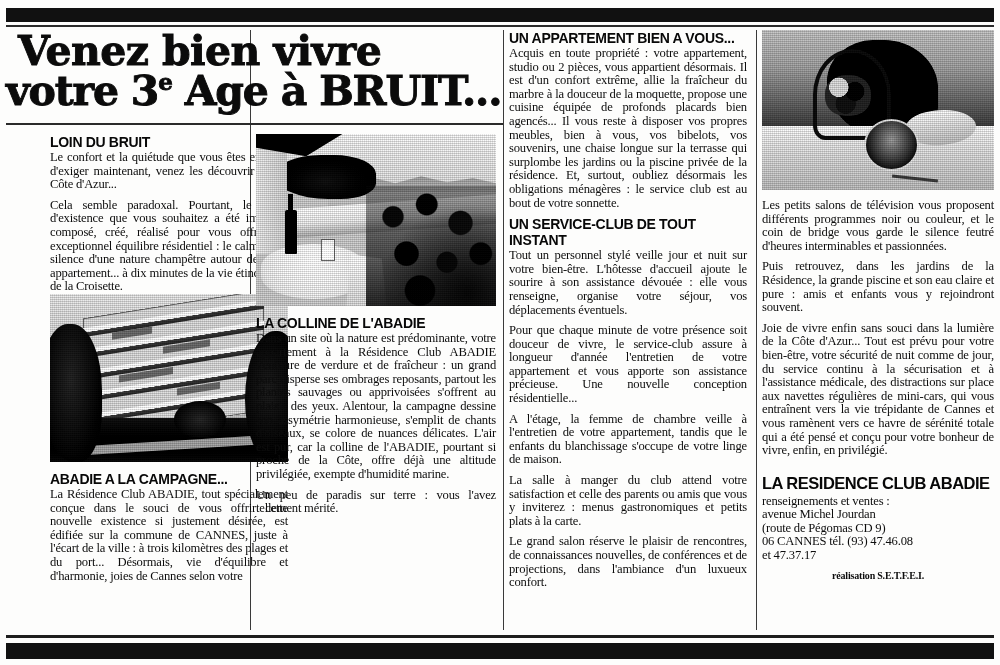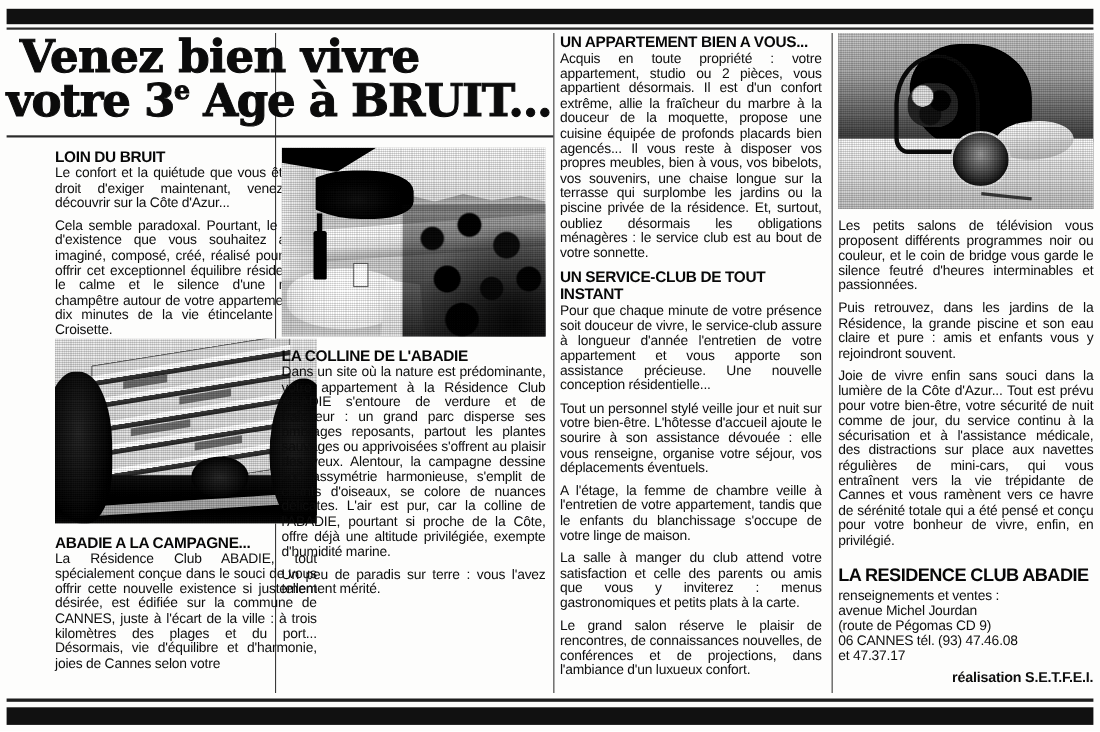--- a/index.html
+++ b/index.html
@@ -111,20 +111,21 @@
     line-height: 13.6px;
     color: #0d0d0d;
     text-align: justify;
     letter-spacing: -0.18px;
     word-spacing: -0.1px;
   }
   .tcol p {
     margin: 0 0 7px 0;
     font-stretch: condensed;
     transform-origin: left top;
+    font-family: Liberation Serif, serif;
   }
   .tcol p:last-child { margin-bottom: 0; }
 
   h2.sec {
     margin: 0 0 1px 0;
     font-size: 14px;
     line-height: 16px;
     font-weight: 700;
     letter-spacing: -0.3px;
     color: #080808;
@@ -429,22 +430,22 @@
       </div>
     </div>
 
     <div class="col" id="col3">
       <div class="tcol">
         <h2 class="sec">UN APPARTEMENT BIEN A VOUS...</h2>
         <p>Acquis en toute propriété : votre appartement, studio ou 2 pièces, vous appartient désormais. Il est d'un confort extrême, allie la fraîcheur du marbre à la douceur de la moquette, propose une cuisine équipée de profonds placards bien agencés... Il vous reste à disposer vos propres meubles, bien à vous, vos bibelots, vos souvenirs, une chaise longue sur la terrasse qui surplombe les jardins ou la piscine privée de la résidence. Et, surtout, oubliez désormais les obligations ménagères : le service club est au bout de votre sonnette.</p>
 
         <h2 class="sec tight">UN SERVICE-CLUB DE TOUT</h2>
         <h2 class="sec tight" style="margin-bottom:1px">INSTANT</h2>
+        <p>Tout un personnel stylé veille jour et nuit sur votre bien-être. L'hôtesse d'accueil ajoute le sourire à son assistance dévouée : elle vous renseigne, organise votre séjour, vos déplacements éventuels.</p>
         <p>Pour que chaque minute de votre présence soit douceur de vivre, le service-club assure à longueur d'année l'entretien de votre appartement et vous apporte son assistance précieuse. Une nouvelle conception résidentielle...</p>
-        <p>Tout un personnel stylé veille jour et nuit sur votre bien-être. L'hôtesse d'accueil ajoute le sourire à son assistance dévouée : elle vous renseigne, organise votre séjour, vos déplacements éventuels.</p>
         <p>A l'étage, la femme de chambre veille à l'entretien de votre appartement, tandis que le enfants du blanchissage s'occupe de votre linge de maison.</p>
         <p>La salle à manger du club attend votre satisfaction et celle des parents ou amis que vous y inviterez : menus gastronomiques et petits plats à la carte.</p>
         <p>Le grand salon réserve le plaisir de rencontres, de connaissances nouvelles, de conférences et de projections, dans l'ambiance d'un luxueux confort.</p>
       </div>
     </div>
 
     <div class="col" id="col4">
       <div class="photo" id="photo-table">
         <div class="bg3"></div>
         <div class="darkblob"></div>
@@ -468,21 +469,21 @@
 
       <div class="tcol" style="margin-top:16px">
         <h2 class="sec" style="font-size:16.5px;line-height:19px;letter-spacing:-0.5px;margin-bottom:2px">LA RESIDENCE CLUB ABADIE</h2>
         <p style="text-align:left;margin-bottom:0">
           <span>renseignements et ventes :</span><br>
           <span>avenue Michel Jourdan</span><br>
           <span>(route de Pégomas CD 9)</span><br>
           <span>06 CANNES tél. (93) 47.46.08</span><br>
           <span>et 47.37.17</span>
         </p>
-        <p style="text-align:right;font-weight:700;margin-top:6px;margin-bottom:0;font-size:13px">réalisation S.E.T.F.E.I.</p>
+        <p style="text-align:center;font-weight:700;margin-top:6px;margin-bottom:0;font-size:10px">réalisation S.E.T.F.E.I.</p>
       </div>
     </div>
 
   </div>
 
   <div class="bar-bottom-hair"></div>
   <div class="bar-bottom"></div>
 
 </div>
 

